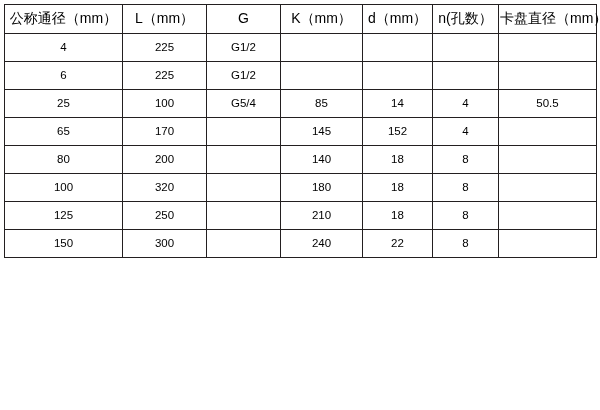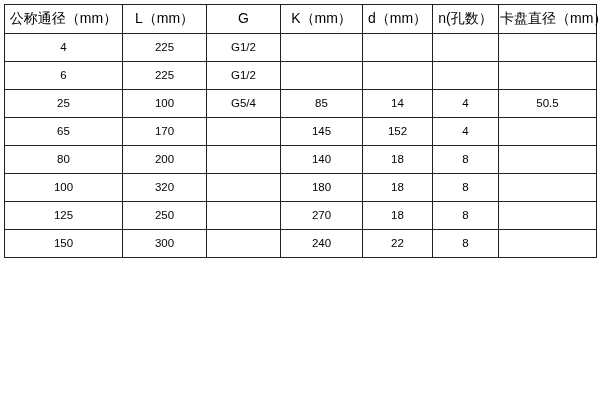--- a/index.html
+++ b/index.html
@@ -124,21 +124,21 @@
       <td class="blank"></td>
       <td>180</td>
       <td>18</td>
       <td>8</td>
       <td class="blank"></td>
     </tr>
     <tr>
       <td>125</td>
       <td>250</td>
       <td class="blank"></td>
-      <td>270</td>
+      <td>210</td>
       <td>18</td>
       <td>8</td>
       <td class="blank"></td>
     </tr>
     <tr>
       <td>150</td>
       <td>300</td>
       <td class="blank"></td>
       <td>240</td>
       <td>22</td>

